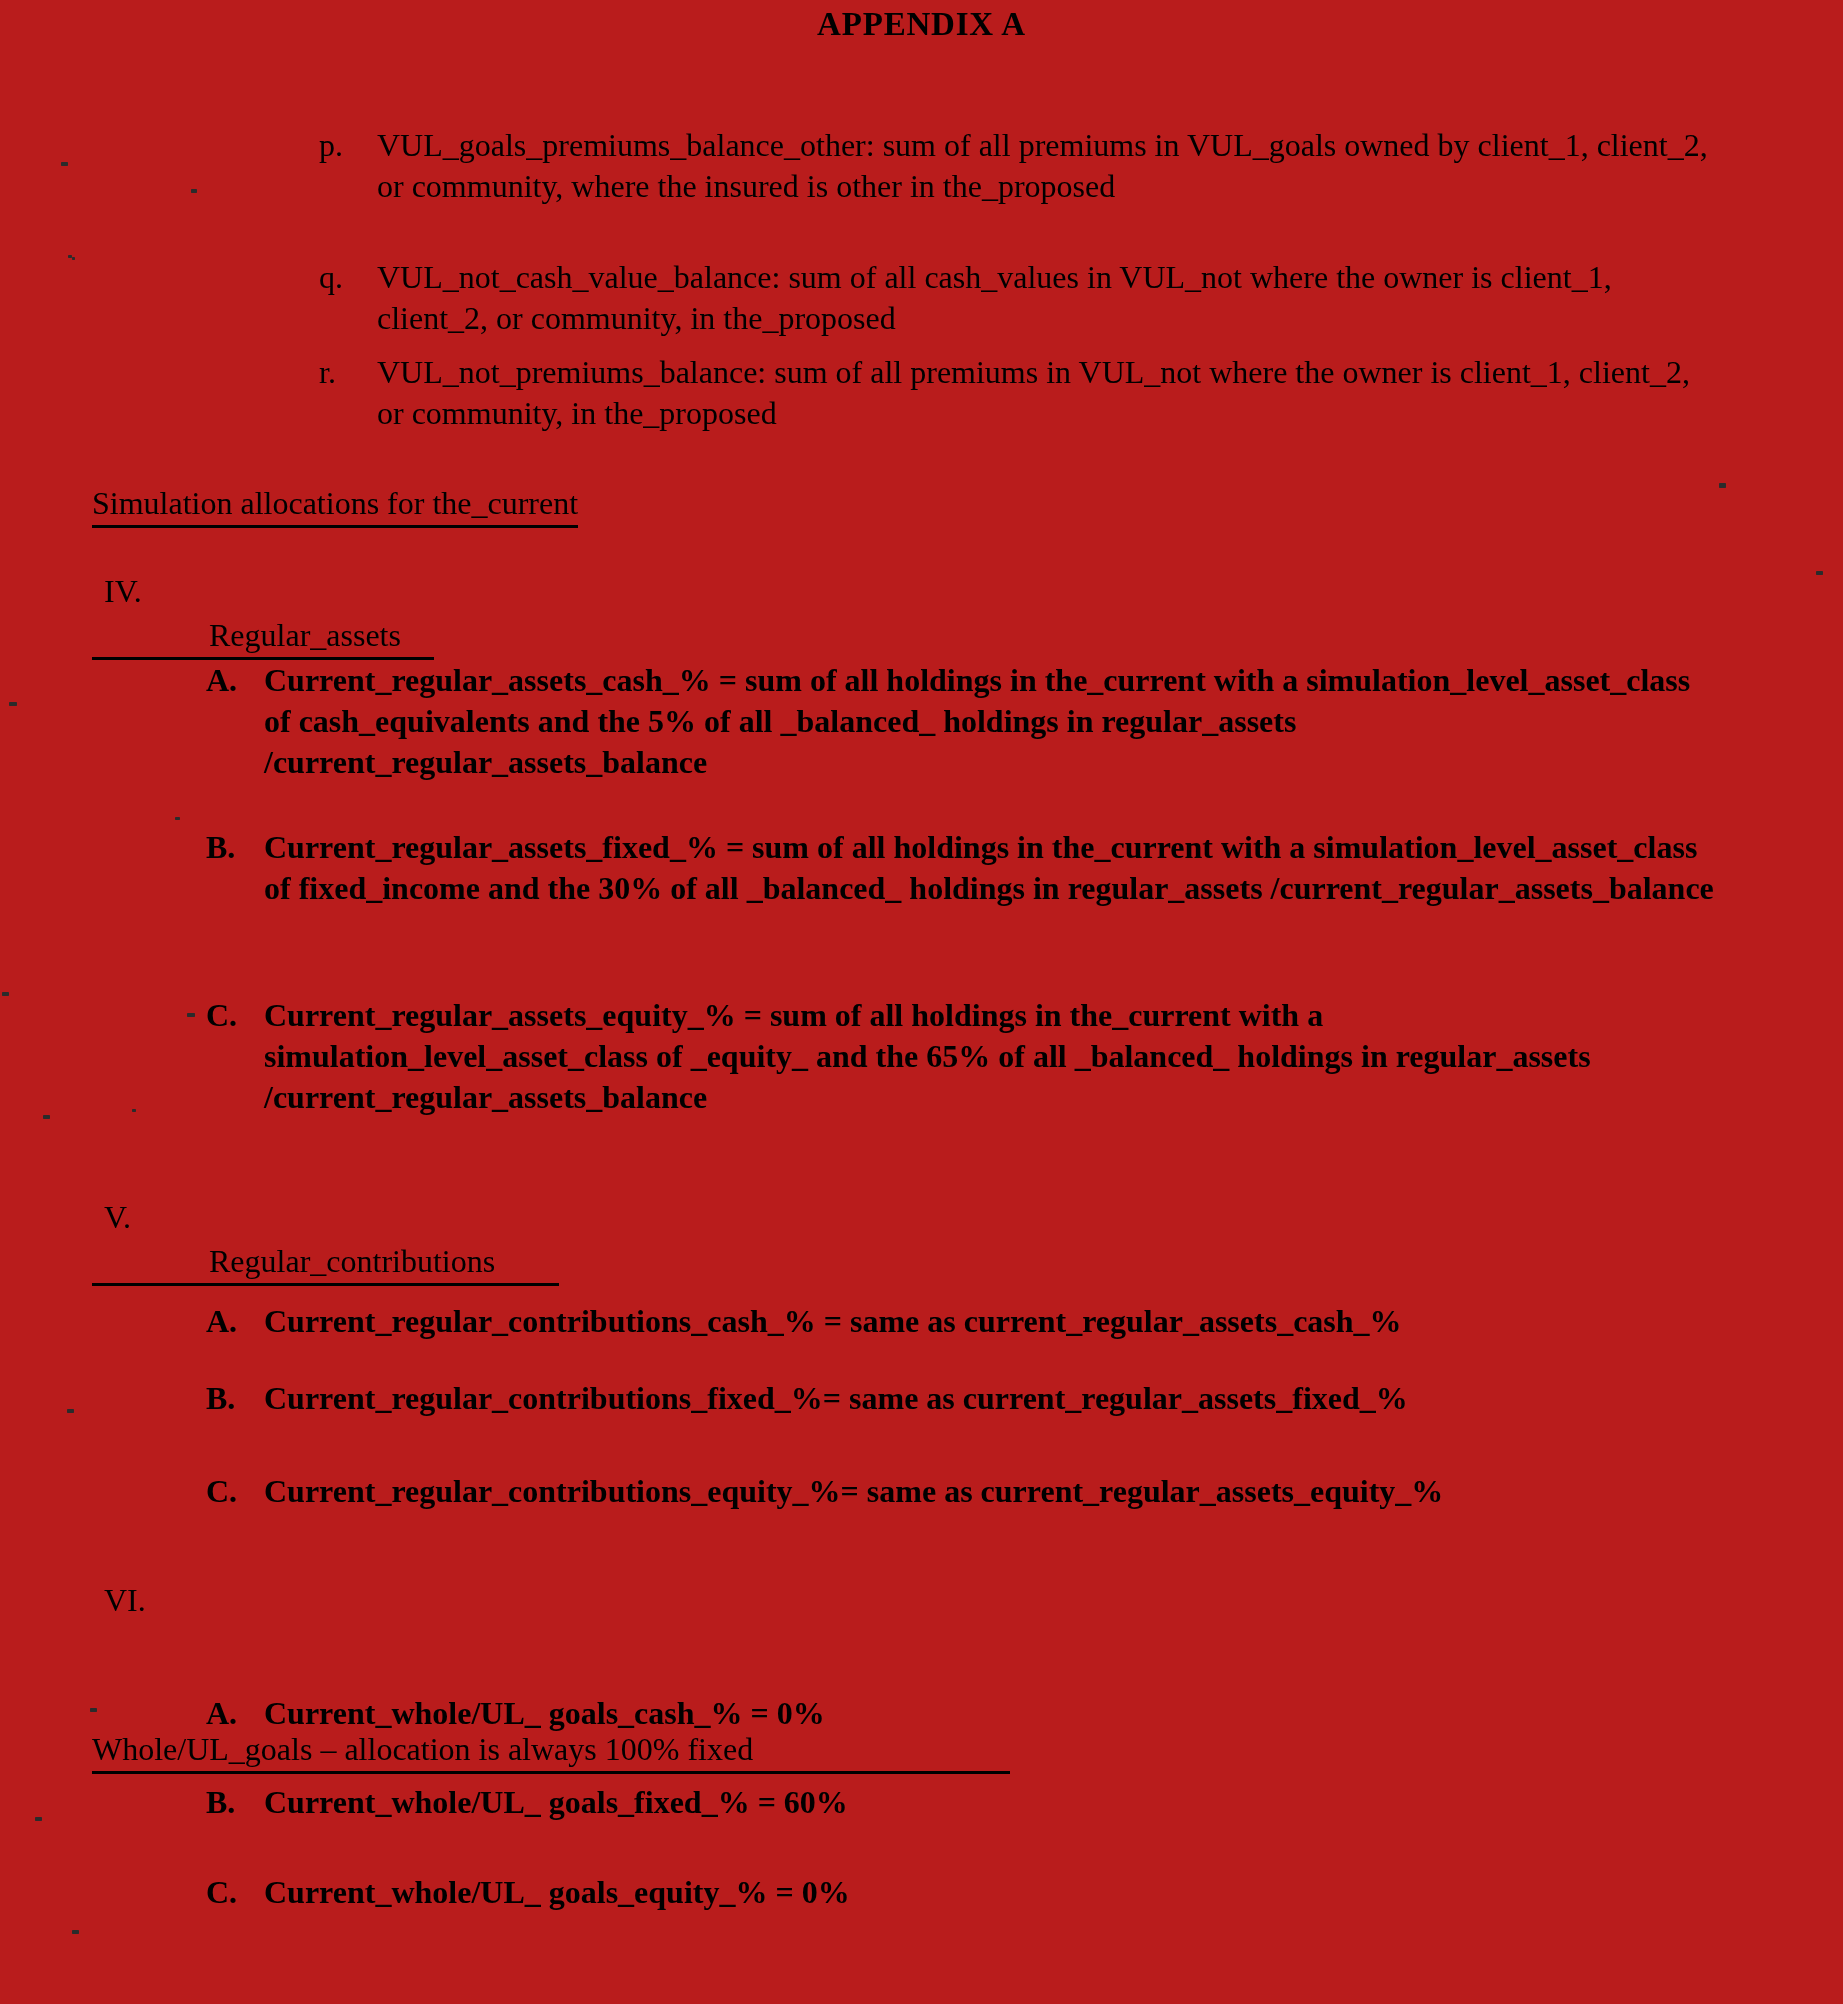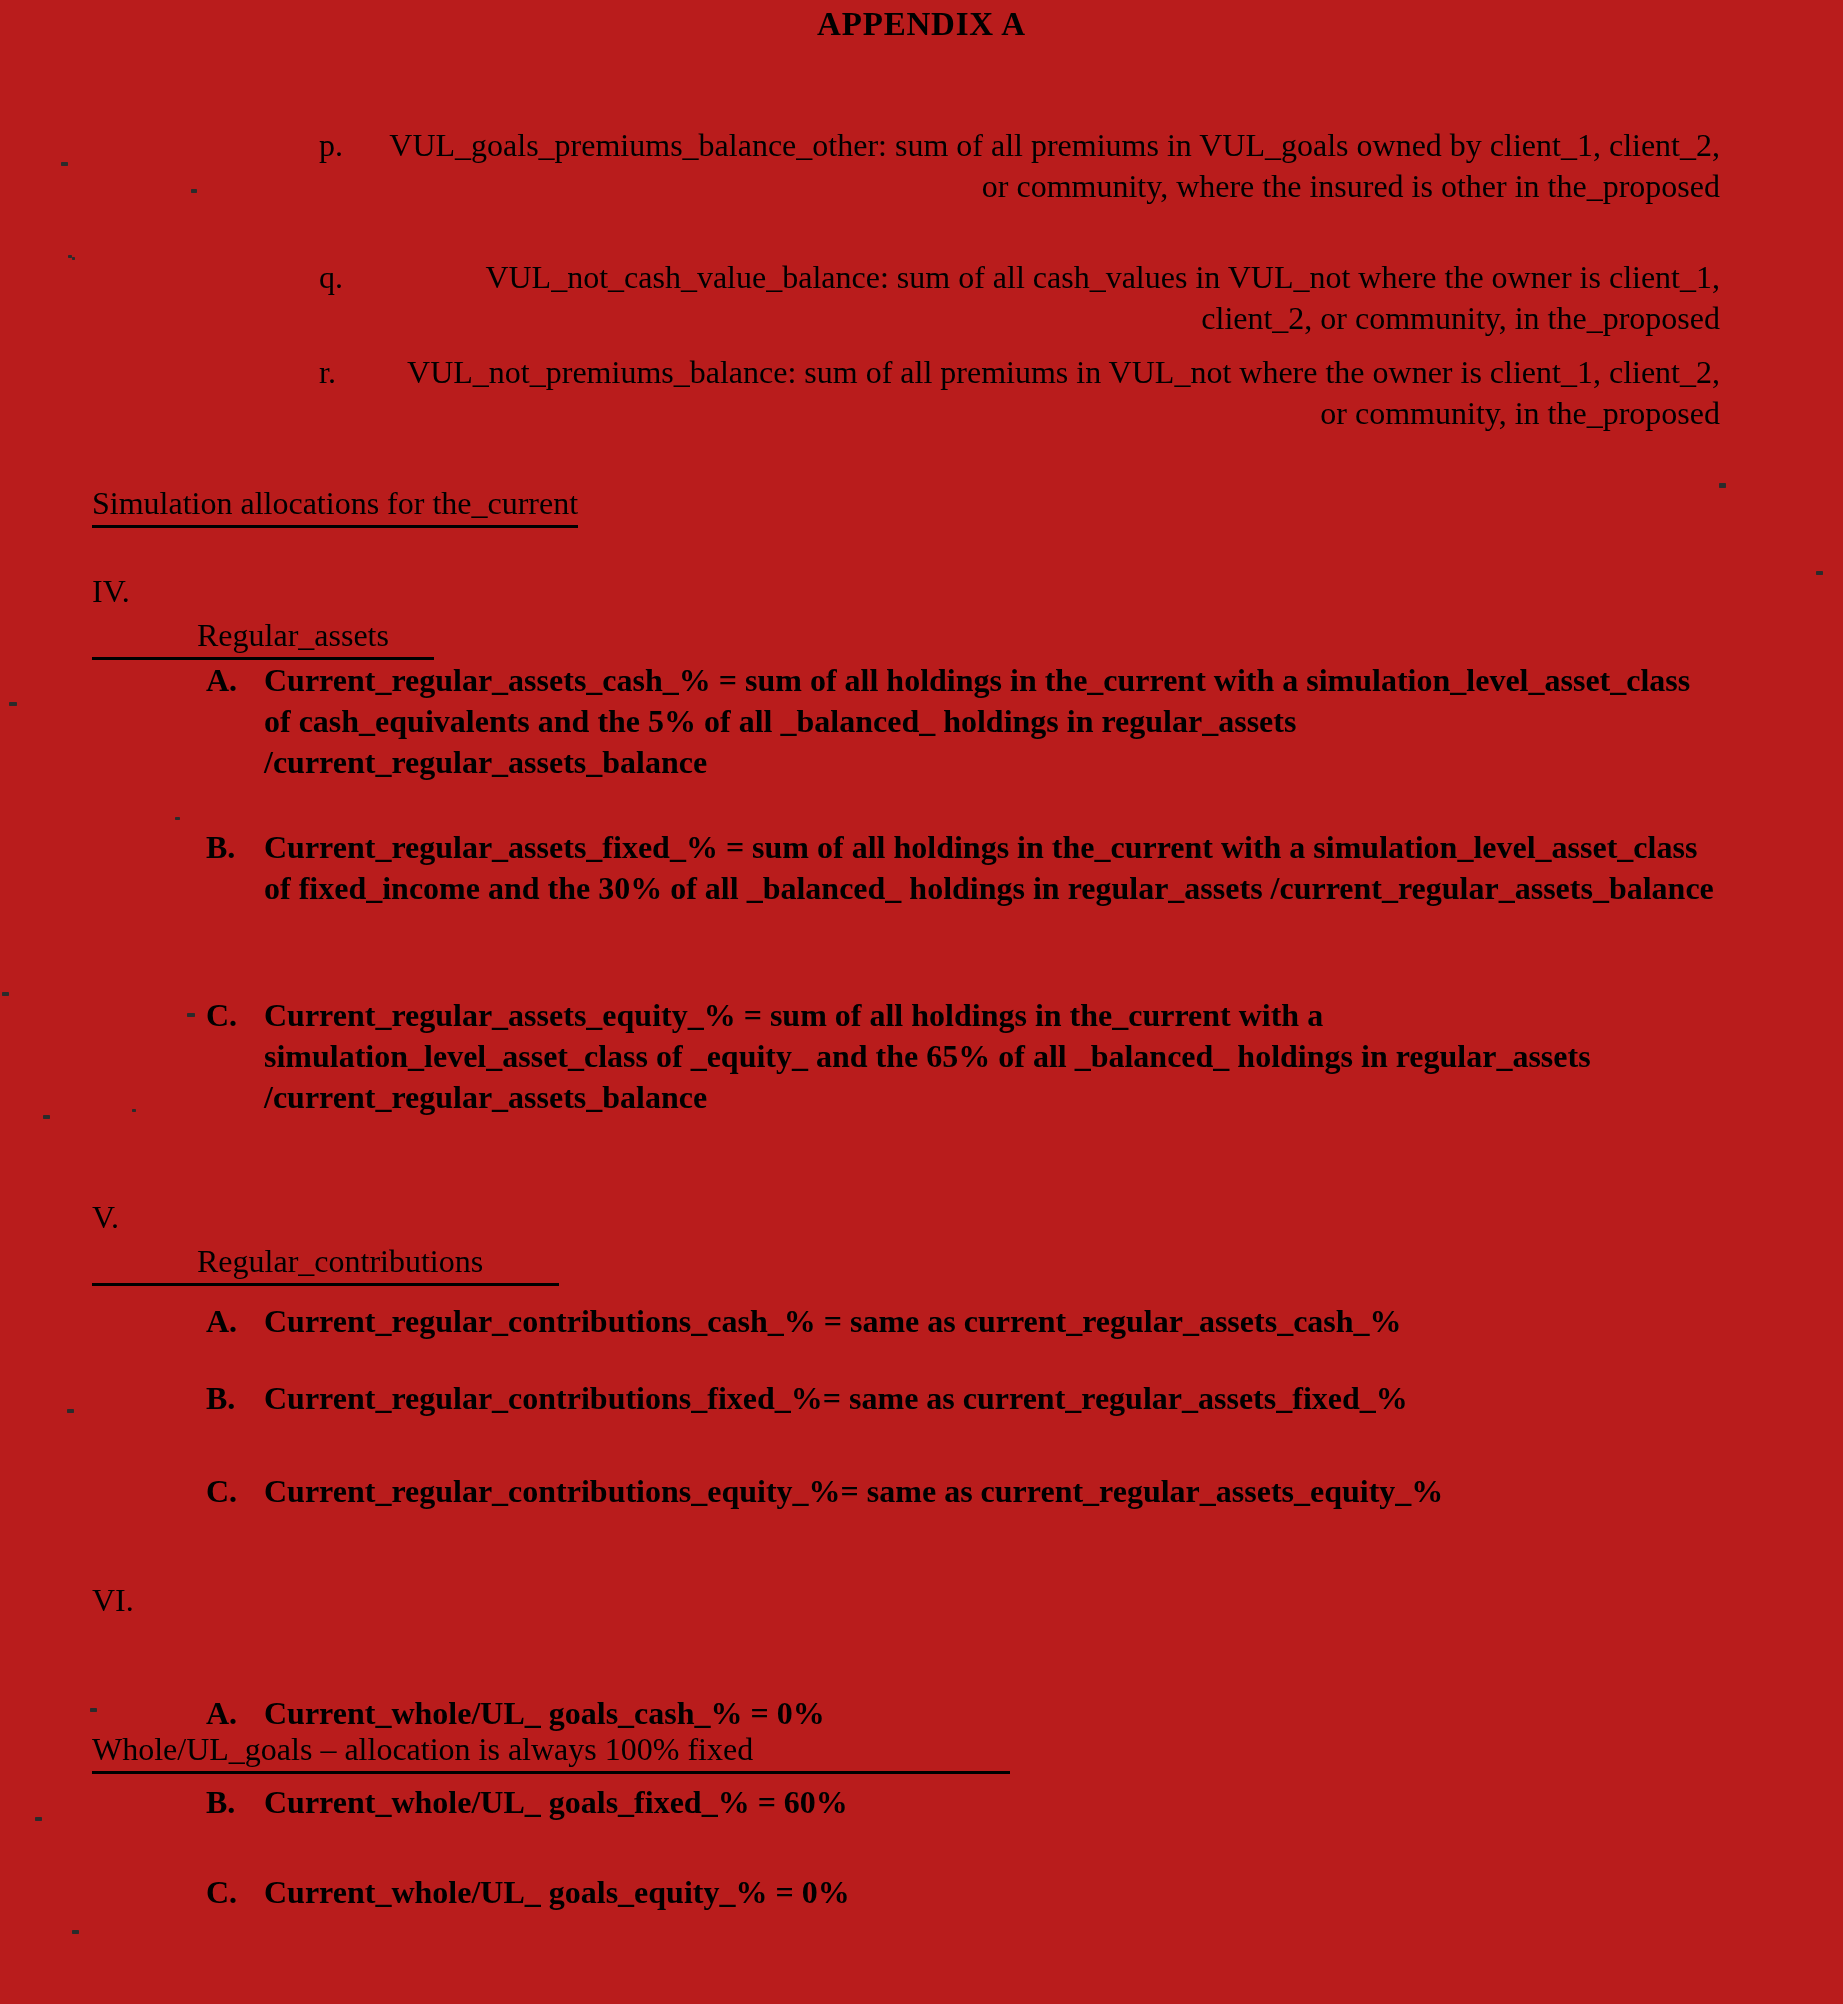--- a/index.html
+++ b/index.html
@@ -43,21 +43,20 @@
     display: flex;
     align-items: flex-start;
   }
   .sub-item .marker {
     width: 58px;
     flex: 0 0 58px;
     text-align: left;
   }
   .sub-item .body {
     flex: 1 1 auto;
-    text-align: right;
   }
 
   
   .abc-item {
     display: flex;
     align-items: flex-start;
     font-weight: bold;
   }
   .abc-item .marker {
     width: 58px;
@@ -70,20 +69,21 @@
   
   .sect-head {
     display: flex;
     align-items: flex-start;
     border-bottom: 3.1px solid #000;
     padding-bottom: 0.8px;
   }
   .sect-head .numeral {
     width: 105px;
     flex: 0 0 105px;
+    margin-left: 12px;
   }
   .sect-head .label {
     flex: 0 0 auto;
     white-space: pre;
     margin-top: 44px;
   }
 
   .plain-head {
     border-bottom: 3.1px solid #000;
     display: inline-block;

